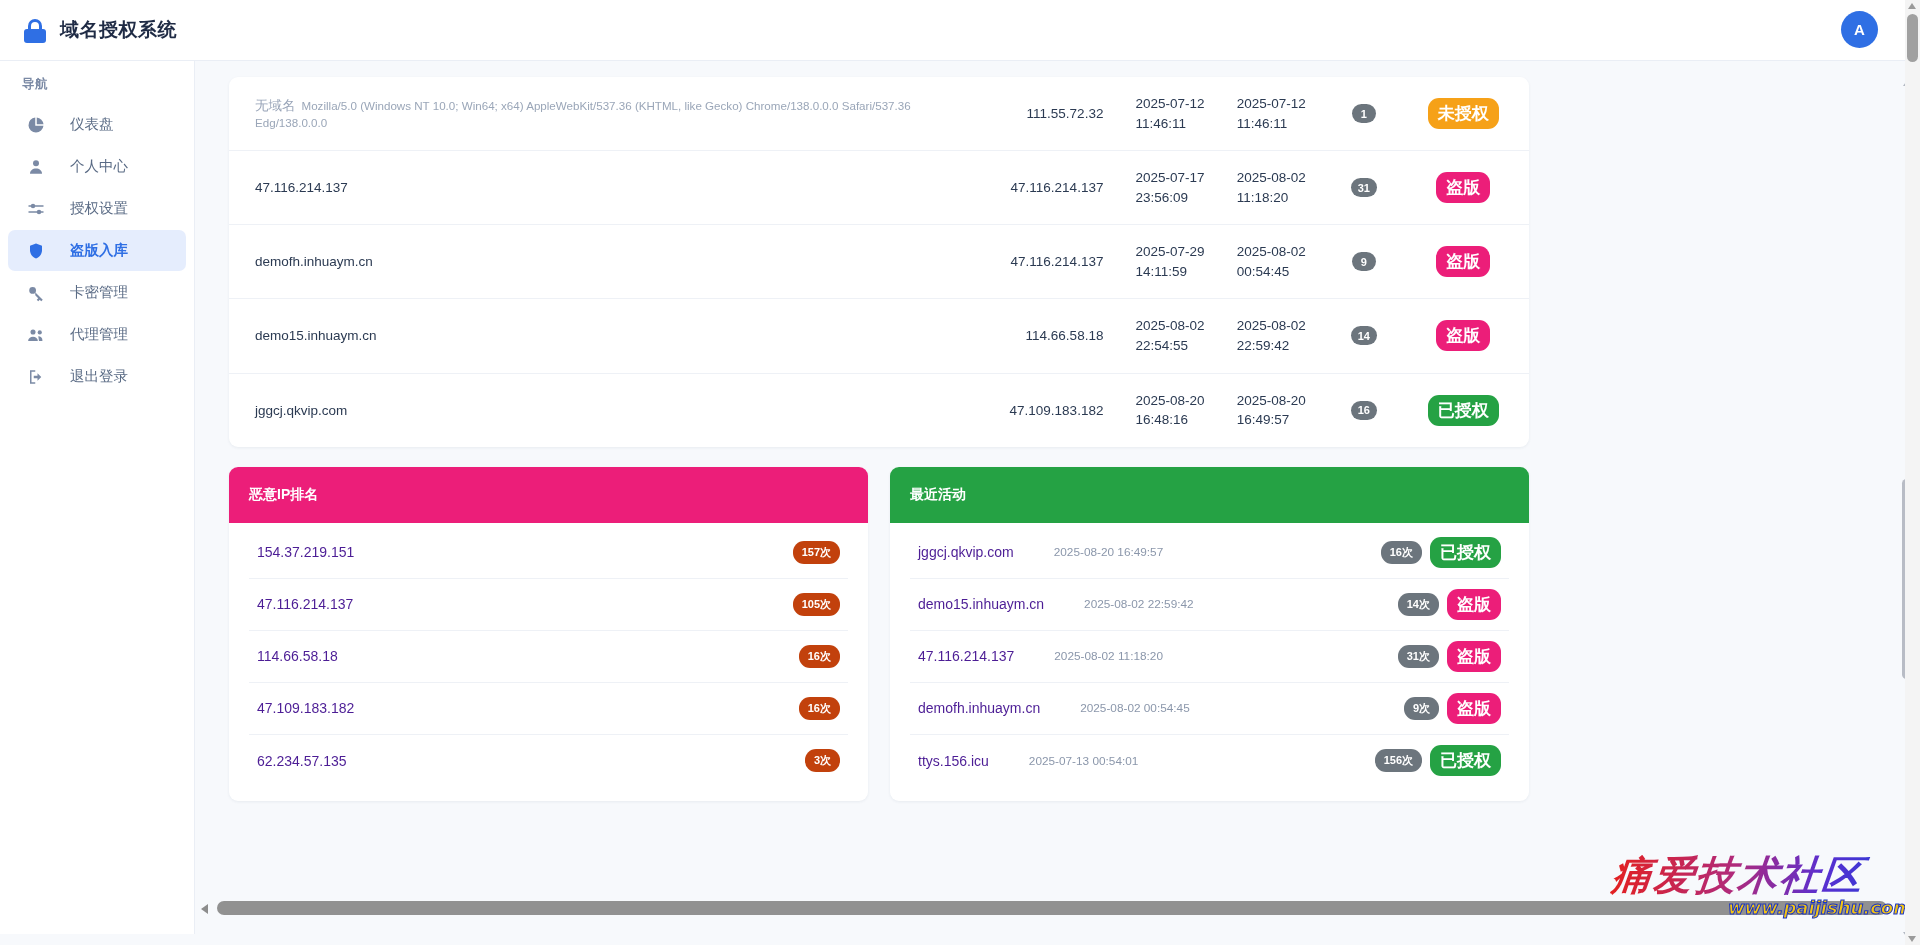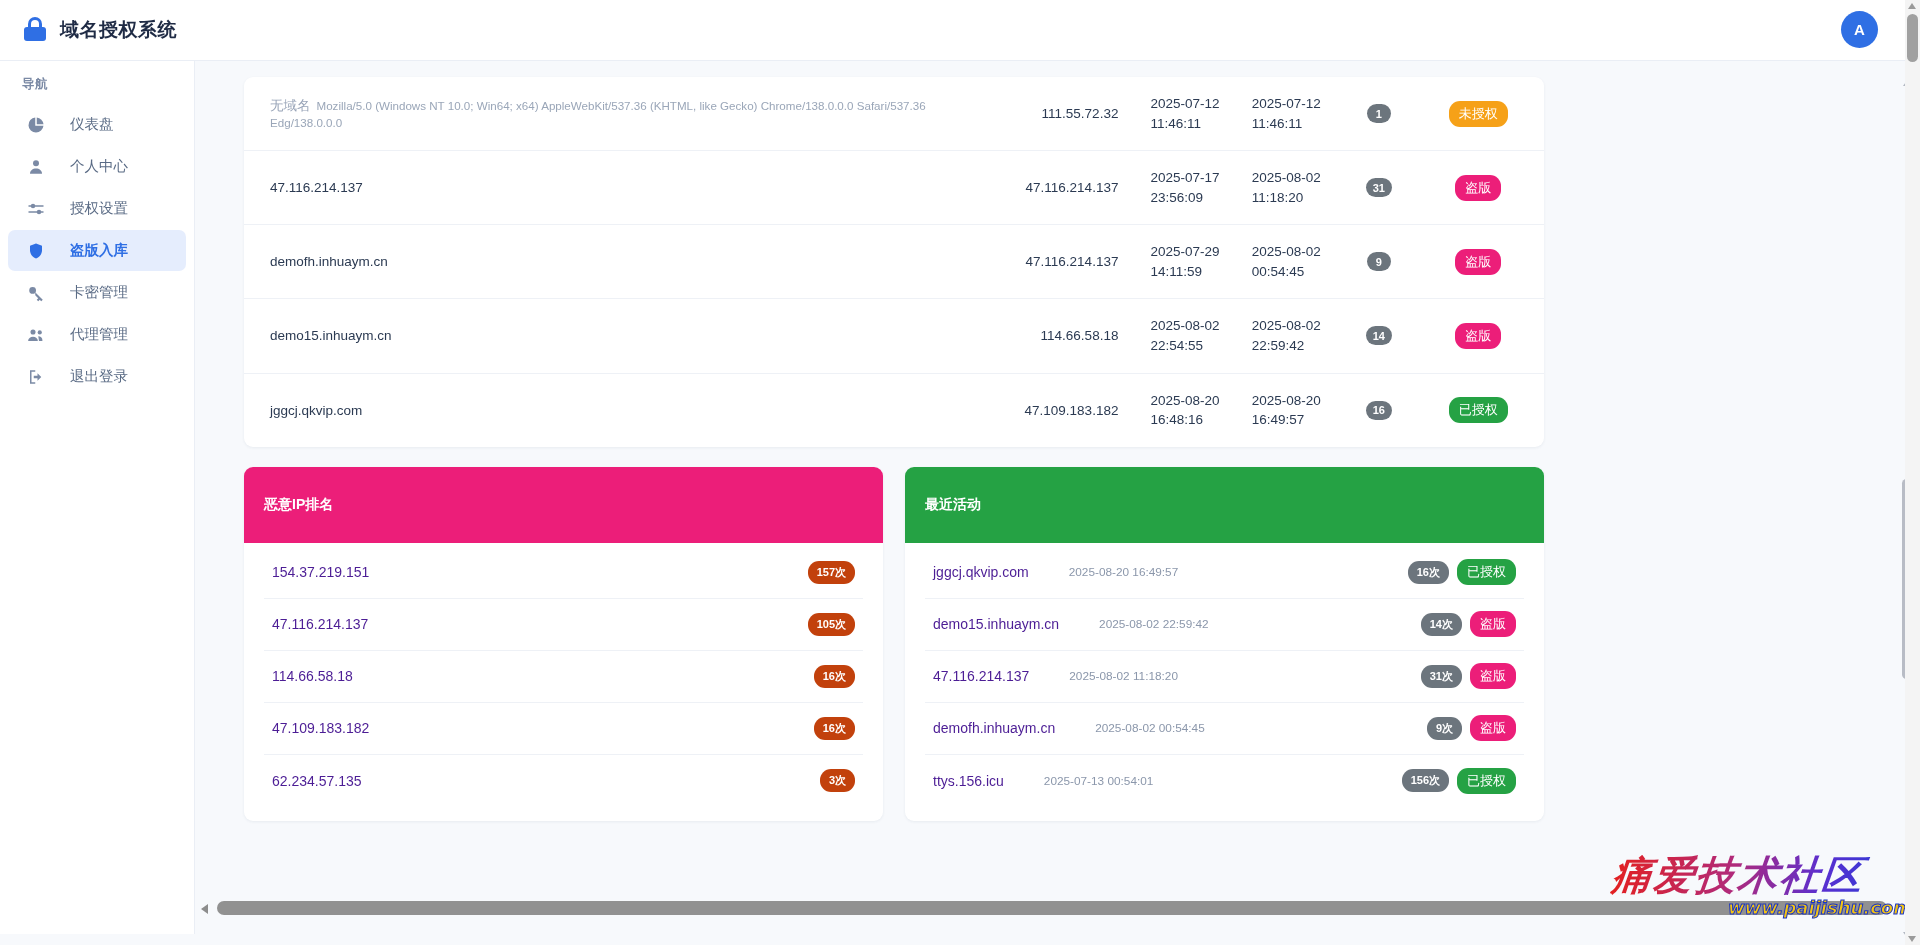--- a/index.html
+++ b/index.html
@@ -10,21 +10,21 @@
     overflow: hidden;
   }
   #app { position: relative; width: 1920px; height: 945px; }
 
   
   .topbar {
     position: absolute; top: 0; left: 0; width: 1920px; height: 61px;
     background: #ffffff; border-bottom: 1px solid #eaeef5;
     display: flex; align-items: center; z-index: 30;
   }
-  .brand { display: flex; align-items: flex-start; gap: 14px; padding-left: 24px; }
+  .brand { display: flex; align-items: flex-end; gap: 14px; padding-left: 24px; }
   .lock-icon { width: 22px; height: 24px; position: relative; display: block; }
   .lock-icon .shackle {
     position: absolute; top: 0; left: 4px; width: 14px; height: 13px;
     border: 3.2px solid #2f6fe4; border-bottom: none;
     border-radius: 8px 8px 0 0;
   }
   .lock-icon .body {
     position: absolute; bottom: 0; left: 0; width: 22px; height: 14px;
     background: #2f6fe4; border-radius: 3px;
   }
@@ -58,21 +58,21 @@
   .nav-item .ico svg { width: 18px; height: 18px; fill: #7b8aa5; }
   .nav-item.active .ico svg { fill: #2f6fe4; }
   .nav-label { white-space: nowrap; }
 
   
   .main {
     position: absolute; top: 61px; left: 195px;
     width: 1725px; height: 884px;
     background: #f7f9fc; overflow: hidden;
   }
-  .content { position: absolute; left: 15px; top: 0; width: 1700px; padding: 16px 34px 0 34px; }
+  .content { position: absolute; left: 0; top: 0; width: 1700px; padding: 16px 34px 0 34px; }
 
   
   .table-card {
     background: #fff; border-radius: 9px; width: 1300px;
     box-shadow: 0 1px 3px rgba(30,50,90,.07);
     overflow: hidden; margin-bottom: 20px;
   }
   .tbl { width: 100%; border-collapse: collapse; }
   .tbl tr { border-bottom: 1px solid #eef1f6; }
   .tbl tr:last-child { border-bottom: none; }
@@ -86,33 +86,33 @@
   .col-status { width: 110px; text-align: center; padding-right: 24px !important; }
   .cnt-pill {
     display: inline-flex; align-items: center; justify-content: center;
     min-width: 24px; height: 19px; padding: 0 7px;
     background: #6c757d; color: #fff; font-size: 11px; font-weight: bold;
     border-radius: 10px;
   }
   .badge {
     display: inline-flex; align-items:center; justify-content:center;
     padding: 4px 10px; border-radius: 11px;
-    font-size: 13px; font-weight: normal; color: #fff; white-space: nowrap;
+    font-size: 17px; font-weight: bold; color: #fff; white-space: nowrap;
   }
   .badge.warn { background: #f6a118; }
   .badge.danger { background: #ec1e79; }
   .badge.ok { background: #25a244; }
 
   
   .panels { display: flex; gap: 22px; }
   .panel {
     background: #fff; border-radius: 9px; width: 639px;
     box-shadow: 0 1px 3px rgba(30,50,90,.07); overflow: hidden;
   }
-  .panel-head { padding: 29px 20px; font-size: 14px; font-weight: bold; color: #fff; }
+  .panel-head { padding: 19px 20px; font-size: 14px; font-weight: bold; color: #fff; }
   .panel-head.pink { background: #ec1e79; }
   .panel-head.green { background: #25a244; }
   .panel-body { padding: 4px 20px 14px 20px; }
   .prow {
     display: flex; align-items: center; height: 52px;
     border-bottom: 1px solid #eef1f6; padding: 0 8px;
   }
   .prow:last-child { border-bottom: none; }
   .prow .pname { font-size: 14px; color: #4c1d95; flex: 0 0 auto; }
   .prow .spacer { flex: 1 1 auto; }

